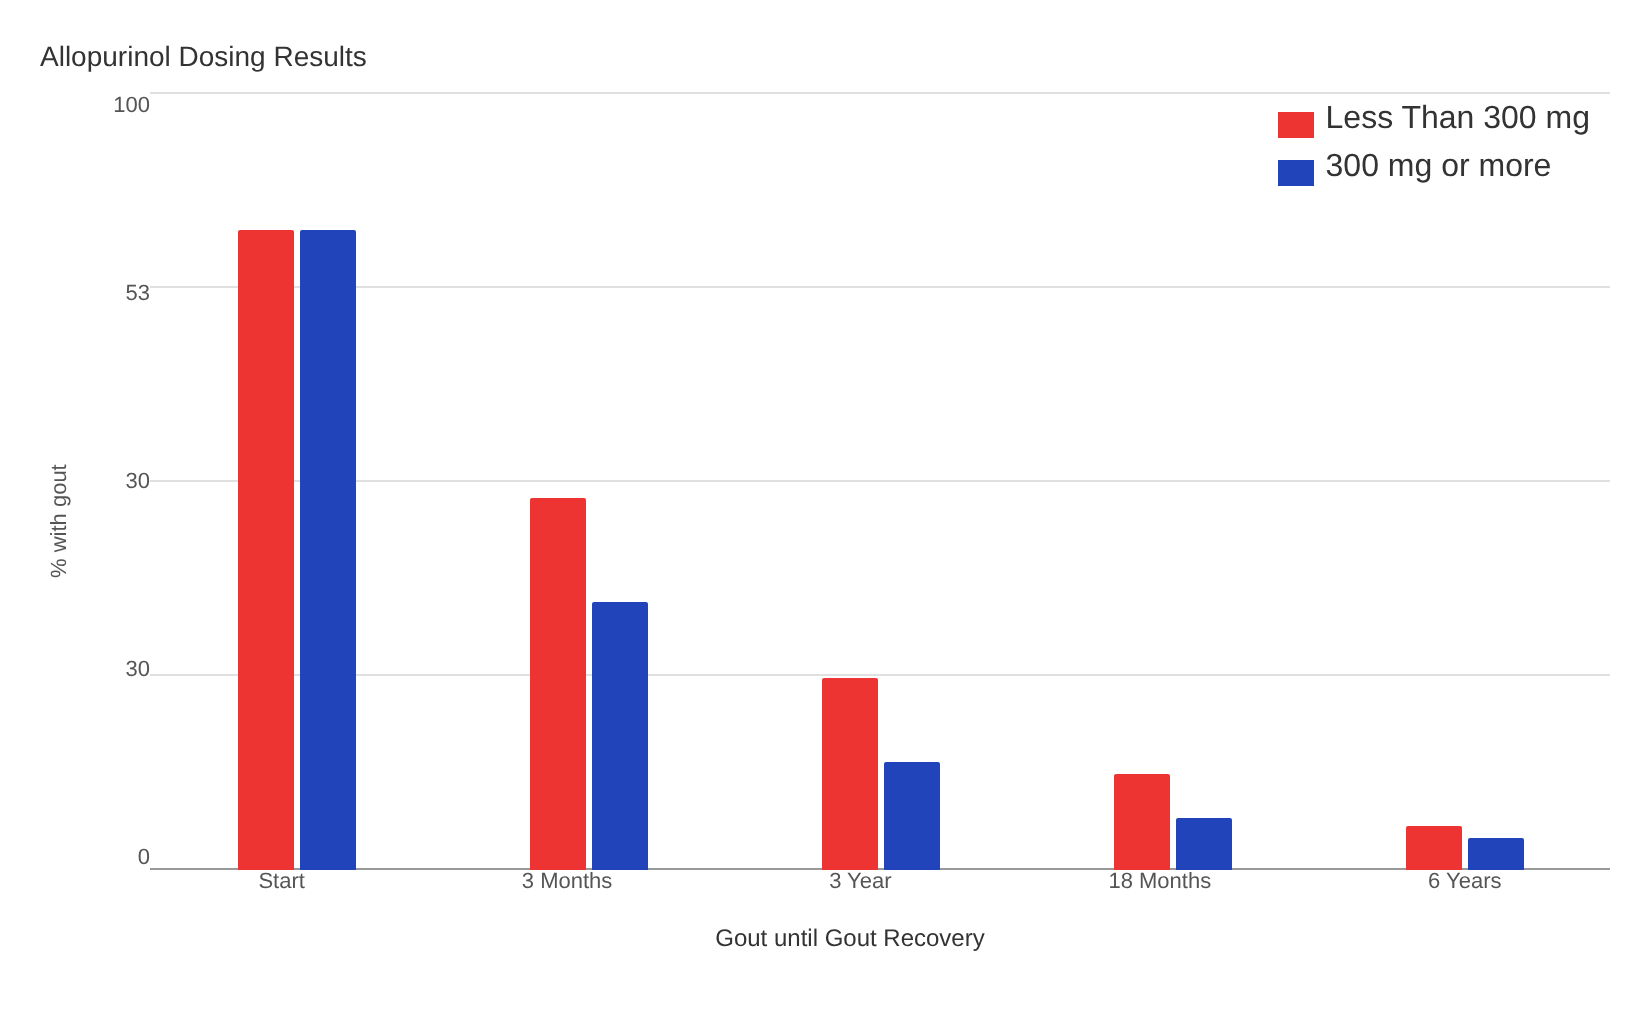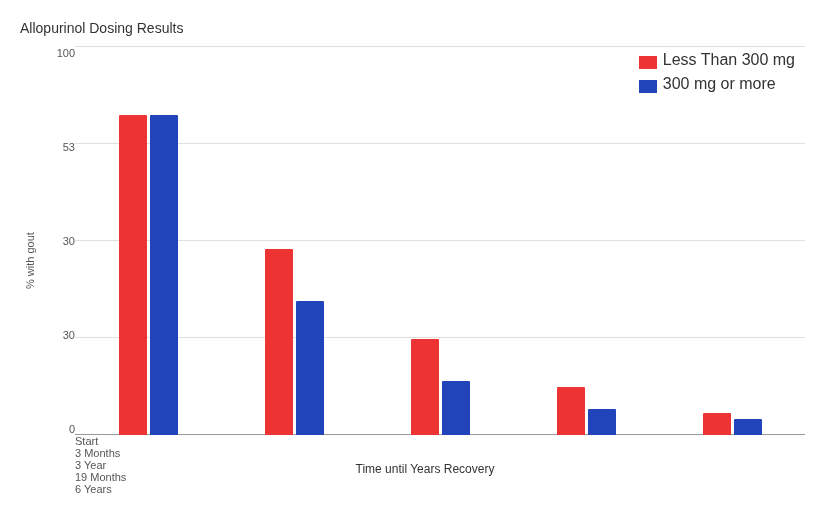--- a/index.html
+++ b/index.html
@@ -124,21 +124,21 @@
     }
     .bar-red { background-color: #ee3333; }
     .bar-blue { background-color: #2244bb; }
     .x-axis-labels {
       position: absolute;
       bottom: 0;
       left: 0;
       right: 0;
       height: 25px;
       display: flex;
-      flex-direction: column;
+      flex-direction: row;
       align-items: flex-start;
       justify-content: space-around;
     }
     .x-tick-label {
       font-size: 11px;
       color: #555;
       text-align: center;
     }
     .x-axis-title {
       text-align: center;
@@ -223,22 +223,22 @@
             <div class="bar-group">
               <div class="bar bar-red" style="height:22px;"></div>
               <div class="bar bar-blue" style="height:16px;"></div>
             </div>
           </div>
 
           <div class="x-axis-labels">
             <div class="x-tick-label">Start</div>
             <div class="x-tick-label">3 Months</div>
             <div class="x-tick-label">3 Year</div>
-            <div class="x-tick-label">19 Months</div>
+            <div class="x-tick-label">18 Months</div>
             <div class="x-tick-label">6 Years</div>
           </div>
         </div>
       </div>
 
-      <div class="x-axis-title">Time until Years Recovery</div>
+      <div class="x-axis-title">Gout until Gout Recovery</div>
     </div>
   </div>
 </div>
 
 </body></html>

